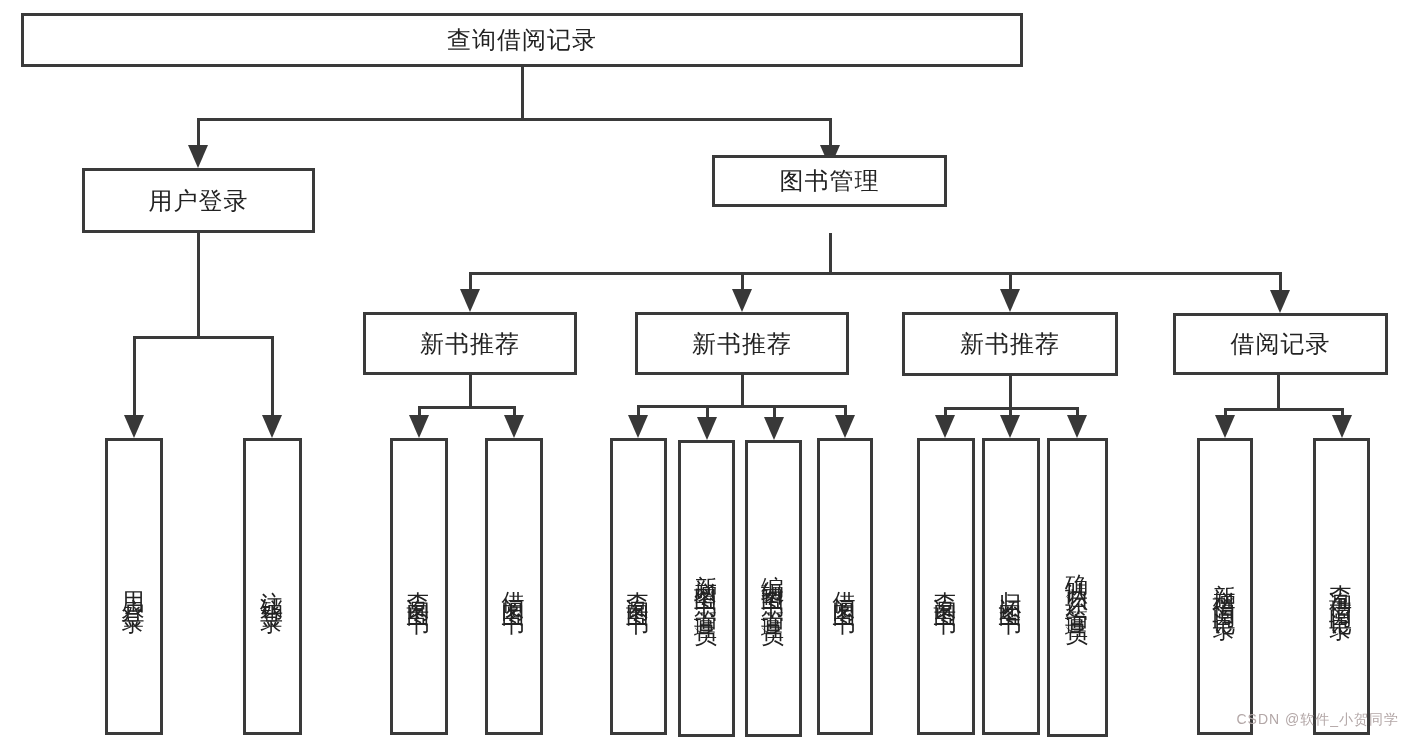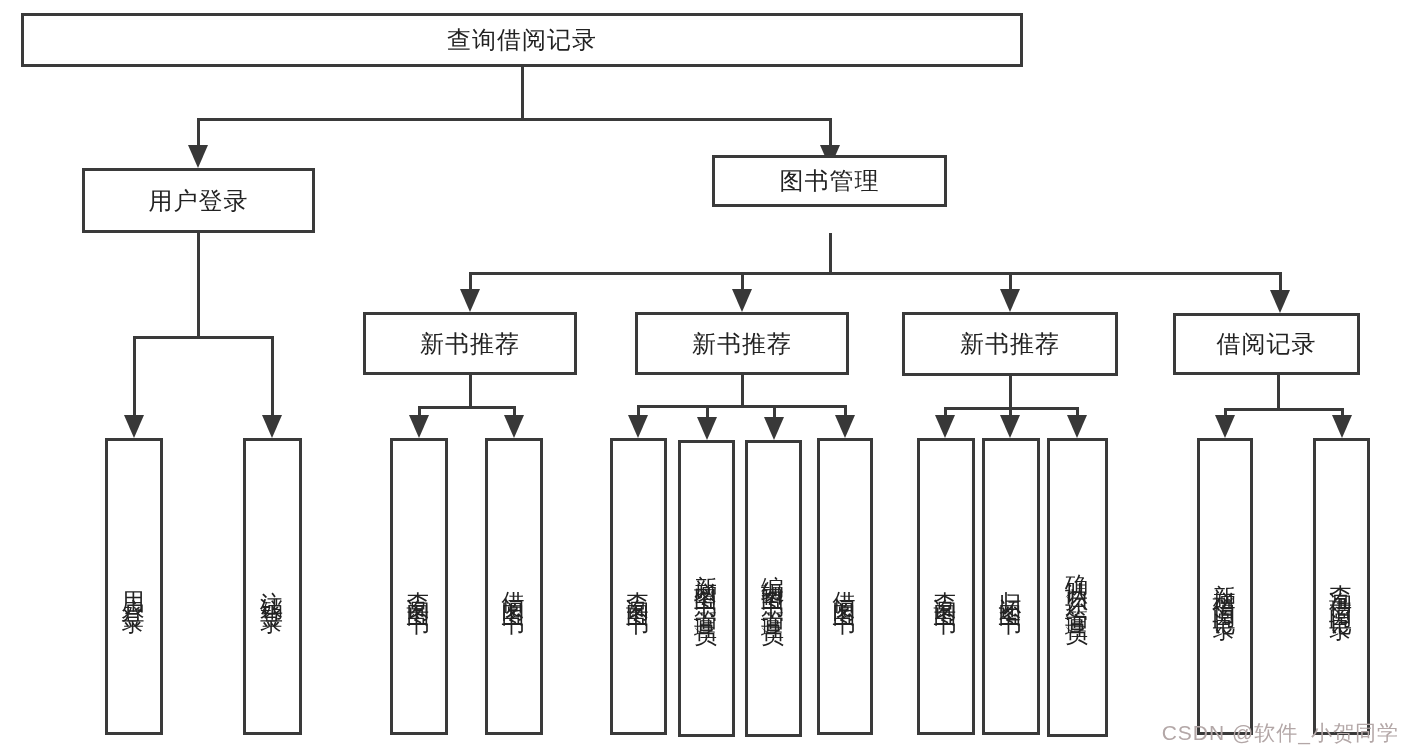--- a/index.html
+++ b/index.html
@@ -49,22 +49,22 @@
     width: 0;
     height: 0;
     border-left: 10px solid transparent;
     border-right: 10px solid transparent;
     border-top: 23px solid #383838;
     z-index: 1;
   }
   .watermark {
     position: absolute;
     right: 6px;
-    bottom: 0;
-    font-size: 21px;
+    bottom: 18px;
+    font-size: 14px;
     color: #b3a7a7;
     letter-spacing: 1px;
     z-index: 5;
     white-space: nowrap;
   }
 </style>
 </head>
 <body>
 
 <div class="canvas">
@@ -134,21 +134,21 @@
       </div>
       <div class="node" style="left: 363px; top: 312px; width: 214px; height: 63px;">
         <span class="lbl">新书推荐</span>
       </div>
       <div class="node" style="left: 635px; top: 312px; width: 214px; height: 63px;">
         <span class="lbl">新书推荐</span>
       </div>
       <div class="node" style="left: 902px; top: 312px; width: 216px; height: 64px;">
         <span class="lbl">新书推荐</span>
       </div>
-      <div class="node" style="left: 1173px; top: 313px; width: 187px; height: 62px;">
+      <div class="node" style="left: 1173px; top: 313px; width: 215px; height: 62px;">
         <span class="lbl">借阅记录</span>
       </div>
       <div class="node v" style="left: 105px; top: 438px; width: 58px; height: 297px;">
         <span class="lbl">用户登录</span>
       </div>
       <div class="node v" style="left: 243px; top: 438px; width: 59px; height: 297px;">
         <span class="lbl">注销登录</span>
       </div>
       <div class="node v" style="left: 390px; top: 438px; width: 58px; height: 297px;">
         <span class="lbl">查询图书</span>

